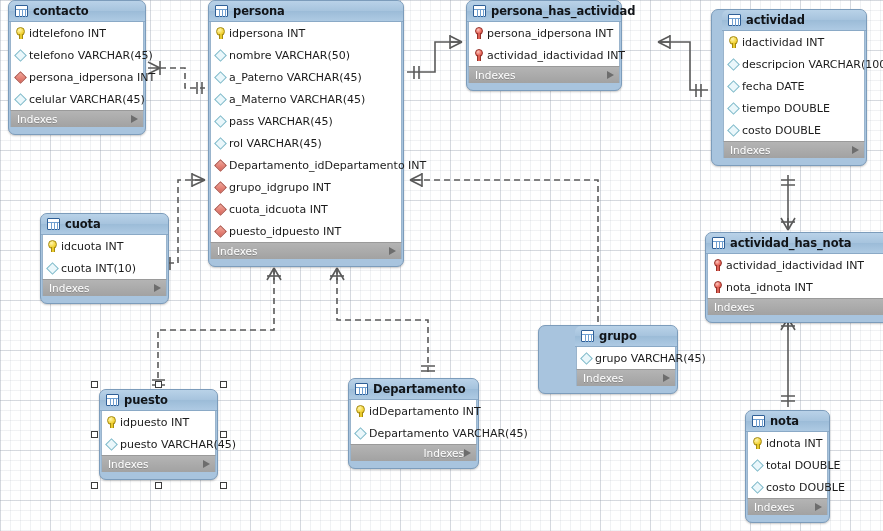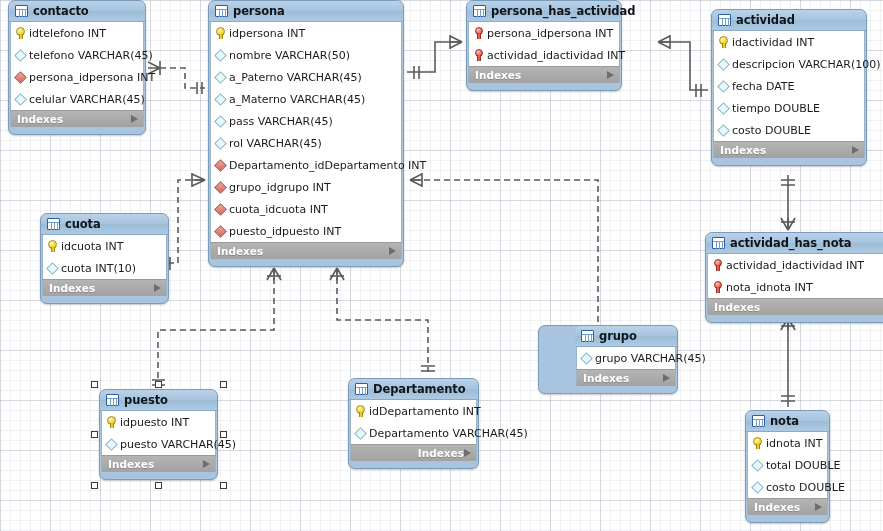--- a/index.html
+++ b/index.html
@@ -102,21 +102,21 @@
     display: flex;
     align-items: center;
     padding: 0 5px 0 6px;
     background: linear-gradient(to bottom, #b4b4b4 0%, #a2a2a2 100%);
     border-left: 1px solid #9ab4cc;
     border-right: 1px solid #9ab4cc;
     border-top: 1px solid #9a9a9a;
   }
   .idx .ilabel {
     font-size: 10.5px;
-    font-weight: bold;
+    font-weight: normal;
     color: #ffffff;
     flex: 1 1 auto;
     text-shadow: 0 1px 0 rgba(0,0,0,0.18);
   }
   .idx .iarrow {
     width: 0; height: 0;
     border-top: 4.5px solid transparent;
     border-bottom: 4.5px solid transparent;
     border-left: 7px solid #6d6d6d;
     flex: 0 0 auto;
@@ -381,21 +381,21 @@
           <div class="col">
             <span class="ic ic-pkfk"></span>
             <span class="cname">actividad_idactividad INT</span>
           </div>
         </div>
         <div class="idx">
           <span class="ilabel">Indexes</span>
           <span class="iarrow"></span>
         </div>
       </div>
-      <div class="tbl" style="left: 711px; top: 9px; width: 156px;">
+      <div class="tbl" style="left: 711px; top: 9px; width: 156px; padding-left: 10px;">
         <div class="hdr">
           <span class="tblicon"></span>
           <span class="tname">actividad</span>
           <span class="caret"></span>
         </div>
         <div class="cols">
           <div class="col">
             <span class="ic ic-key"></span>
             <span class="cname">idactividad INT</span>
           </div>

